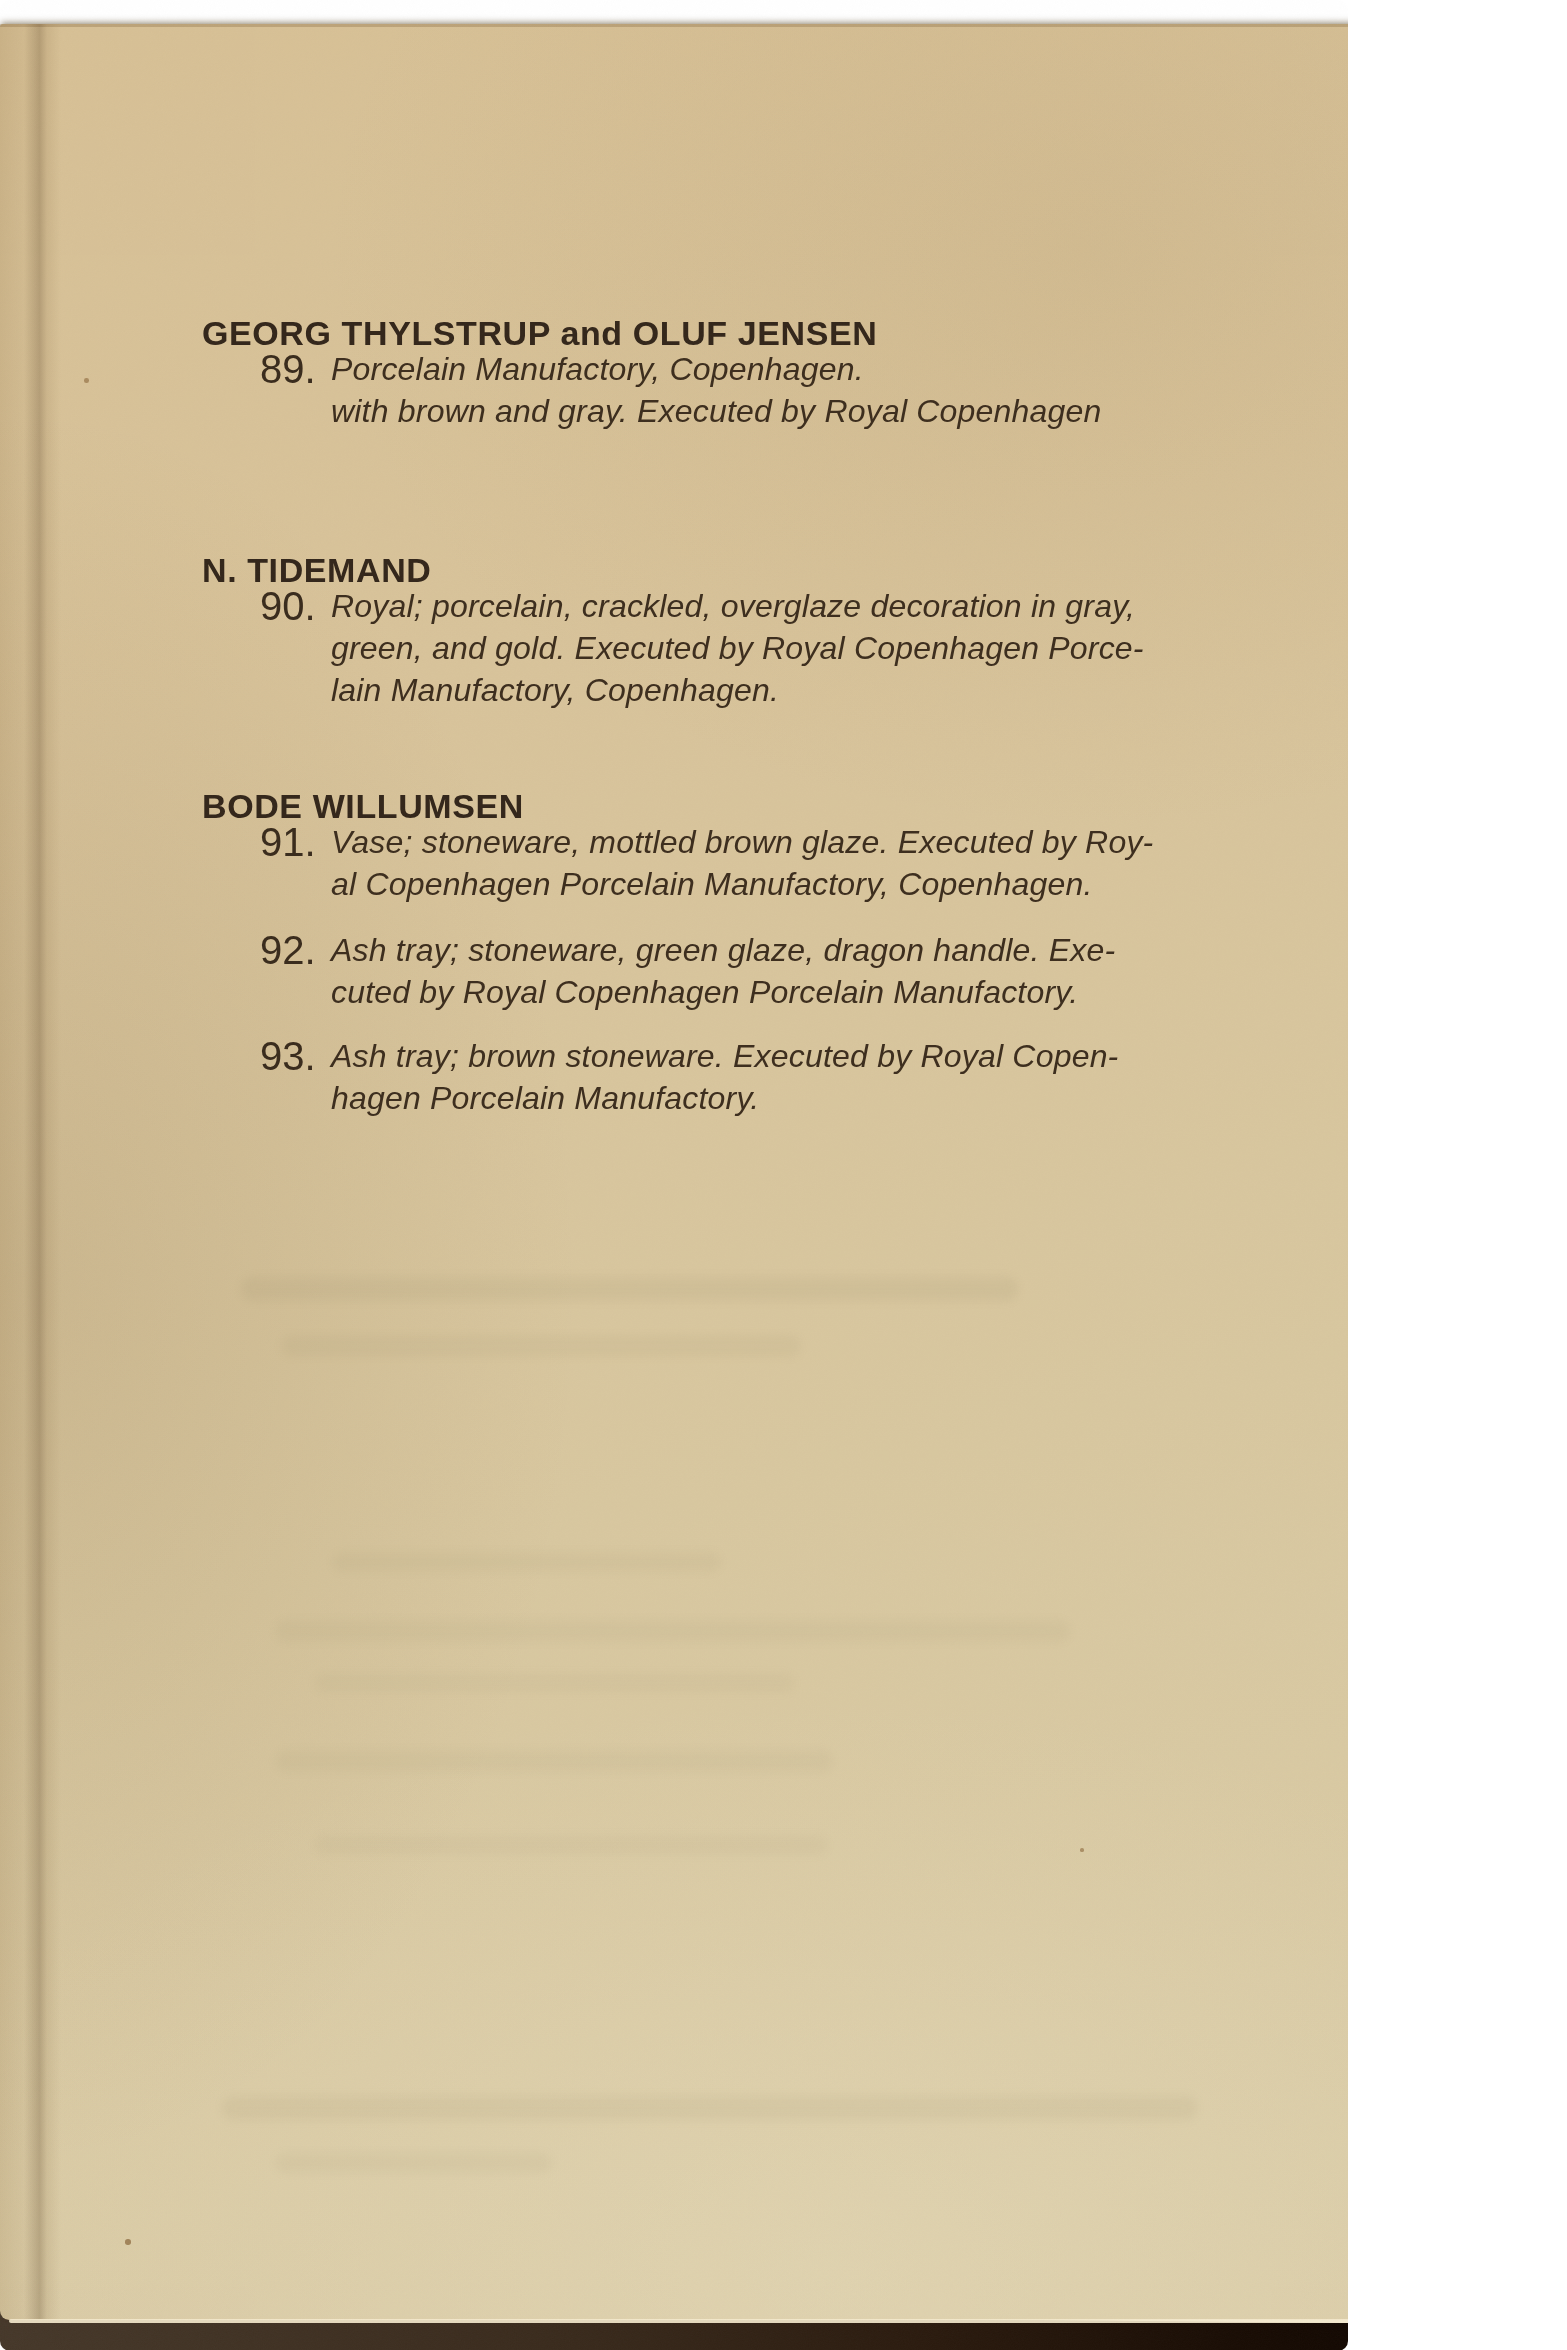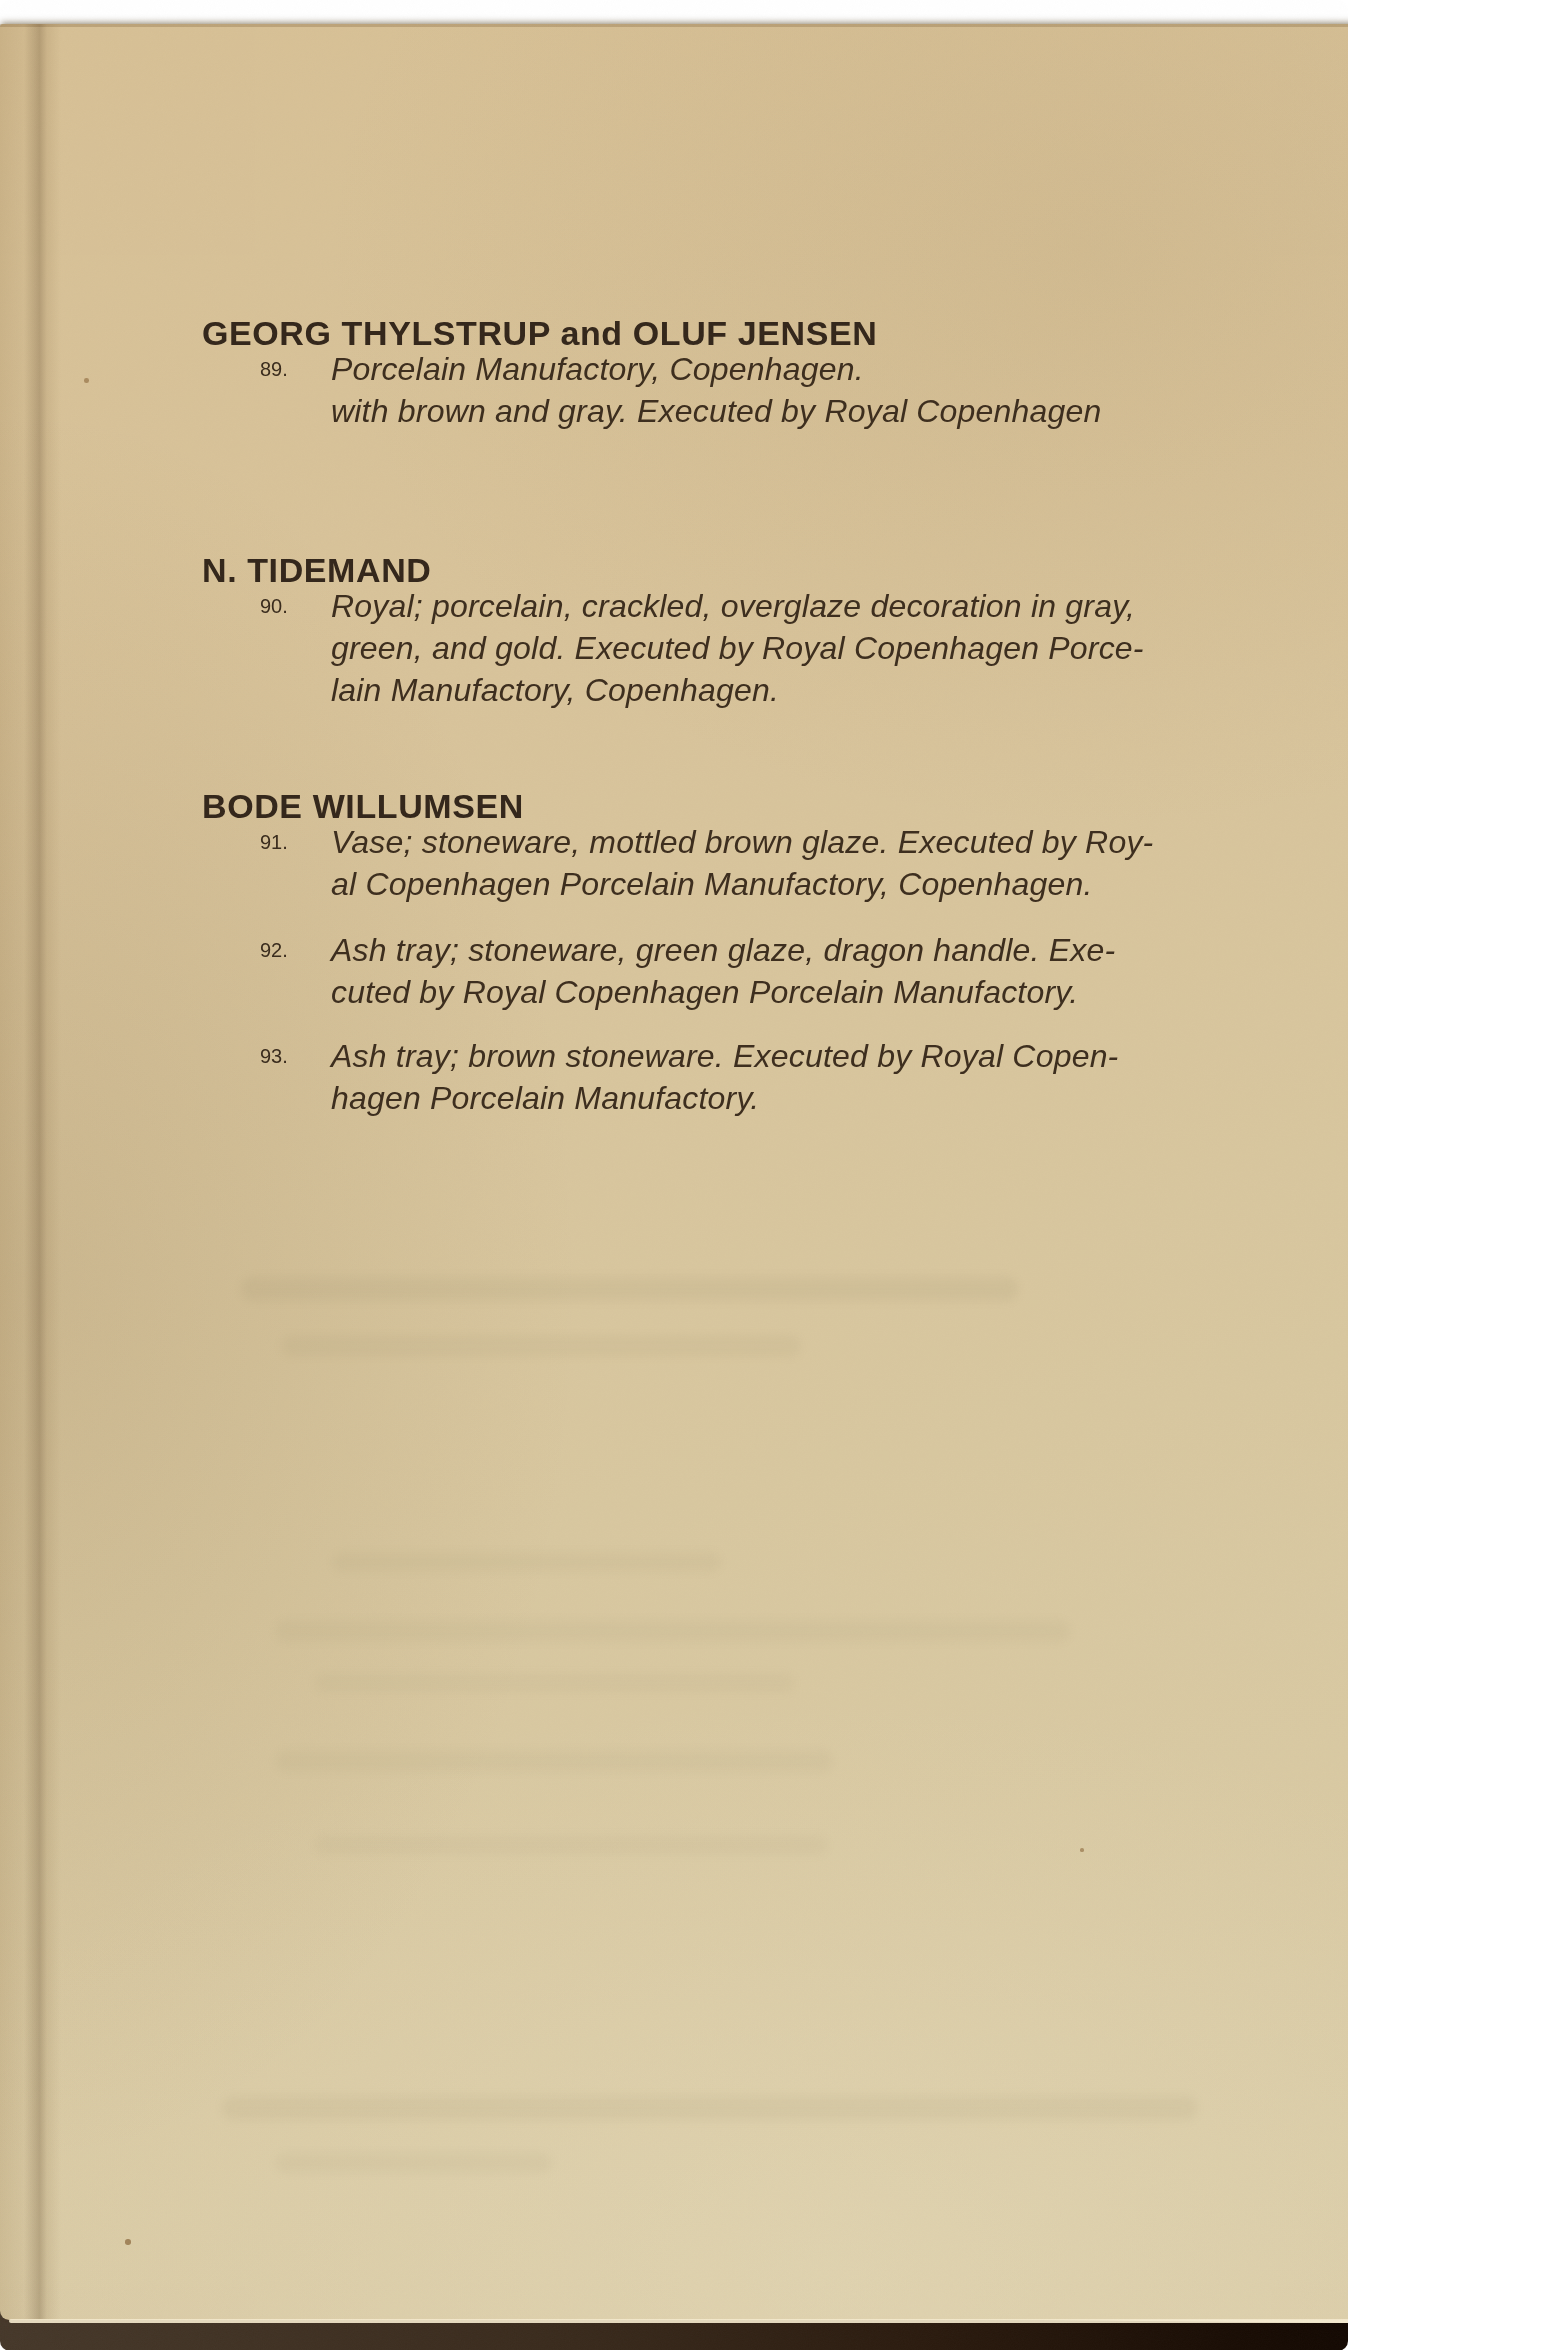--- a/index.html
+++ b/index.html
@@ -66,21 +66,21 @@
   }
   
   .heading{
     position:absolute;left:202px;
     font-size:34px;line-height:37px;font-weight:700;
     letter-spacing:0.6px;color:#33261a;white-space:nowrap;
   }
   .entry{position:absolute;left:0;width:1377px;}
   .entry .num{
     position:absolute;left:260px;top:0;
-    font-size:20px;line-height:42px;color:#392b1c;font-style:normal;
+    font-size:40px;line-height:42px;color:#392b1c;font-style:normal;
   }
   .entry .lines{position:absolute;left:331px;top:0;}
   .entry .lines div{
     font-size:32px;line-height:42px;height:42px;
     font-style:italic;color:#3c2d1d;letter-spacing:0.2px;white-space:nowrap;
   }
   
   .smudge{
     position:absolute;border-radius:11px;
     background:#8a7f5c;filter:blur(4.6px);

